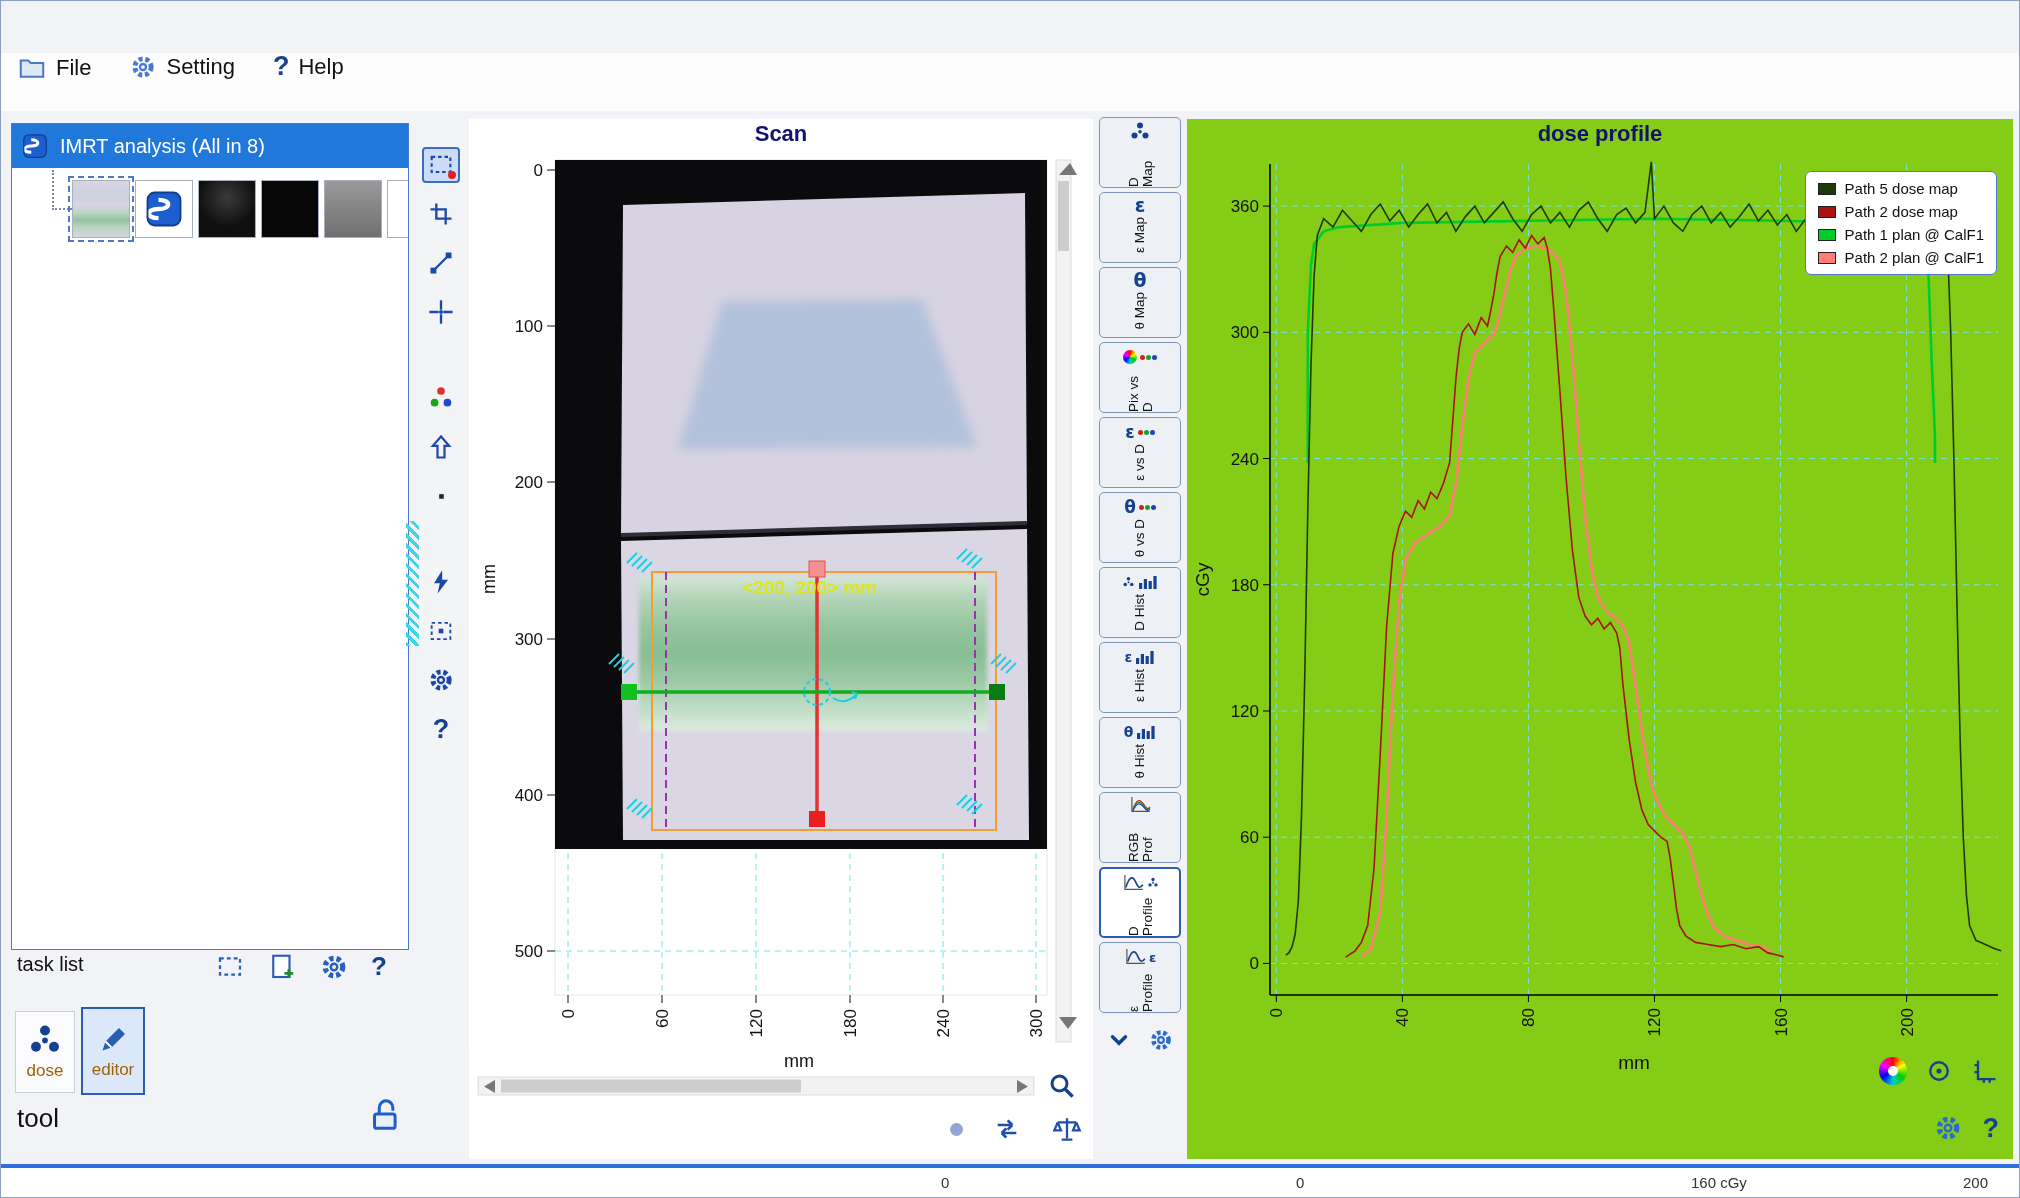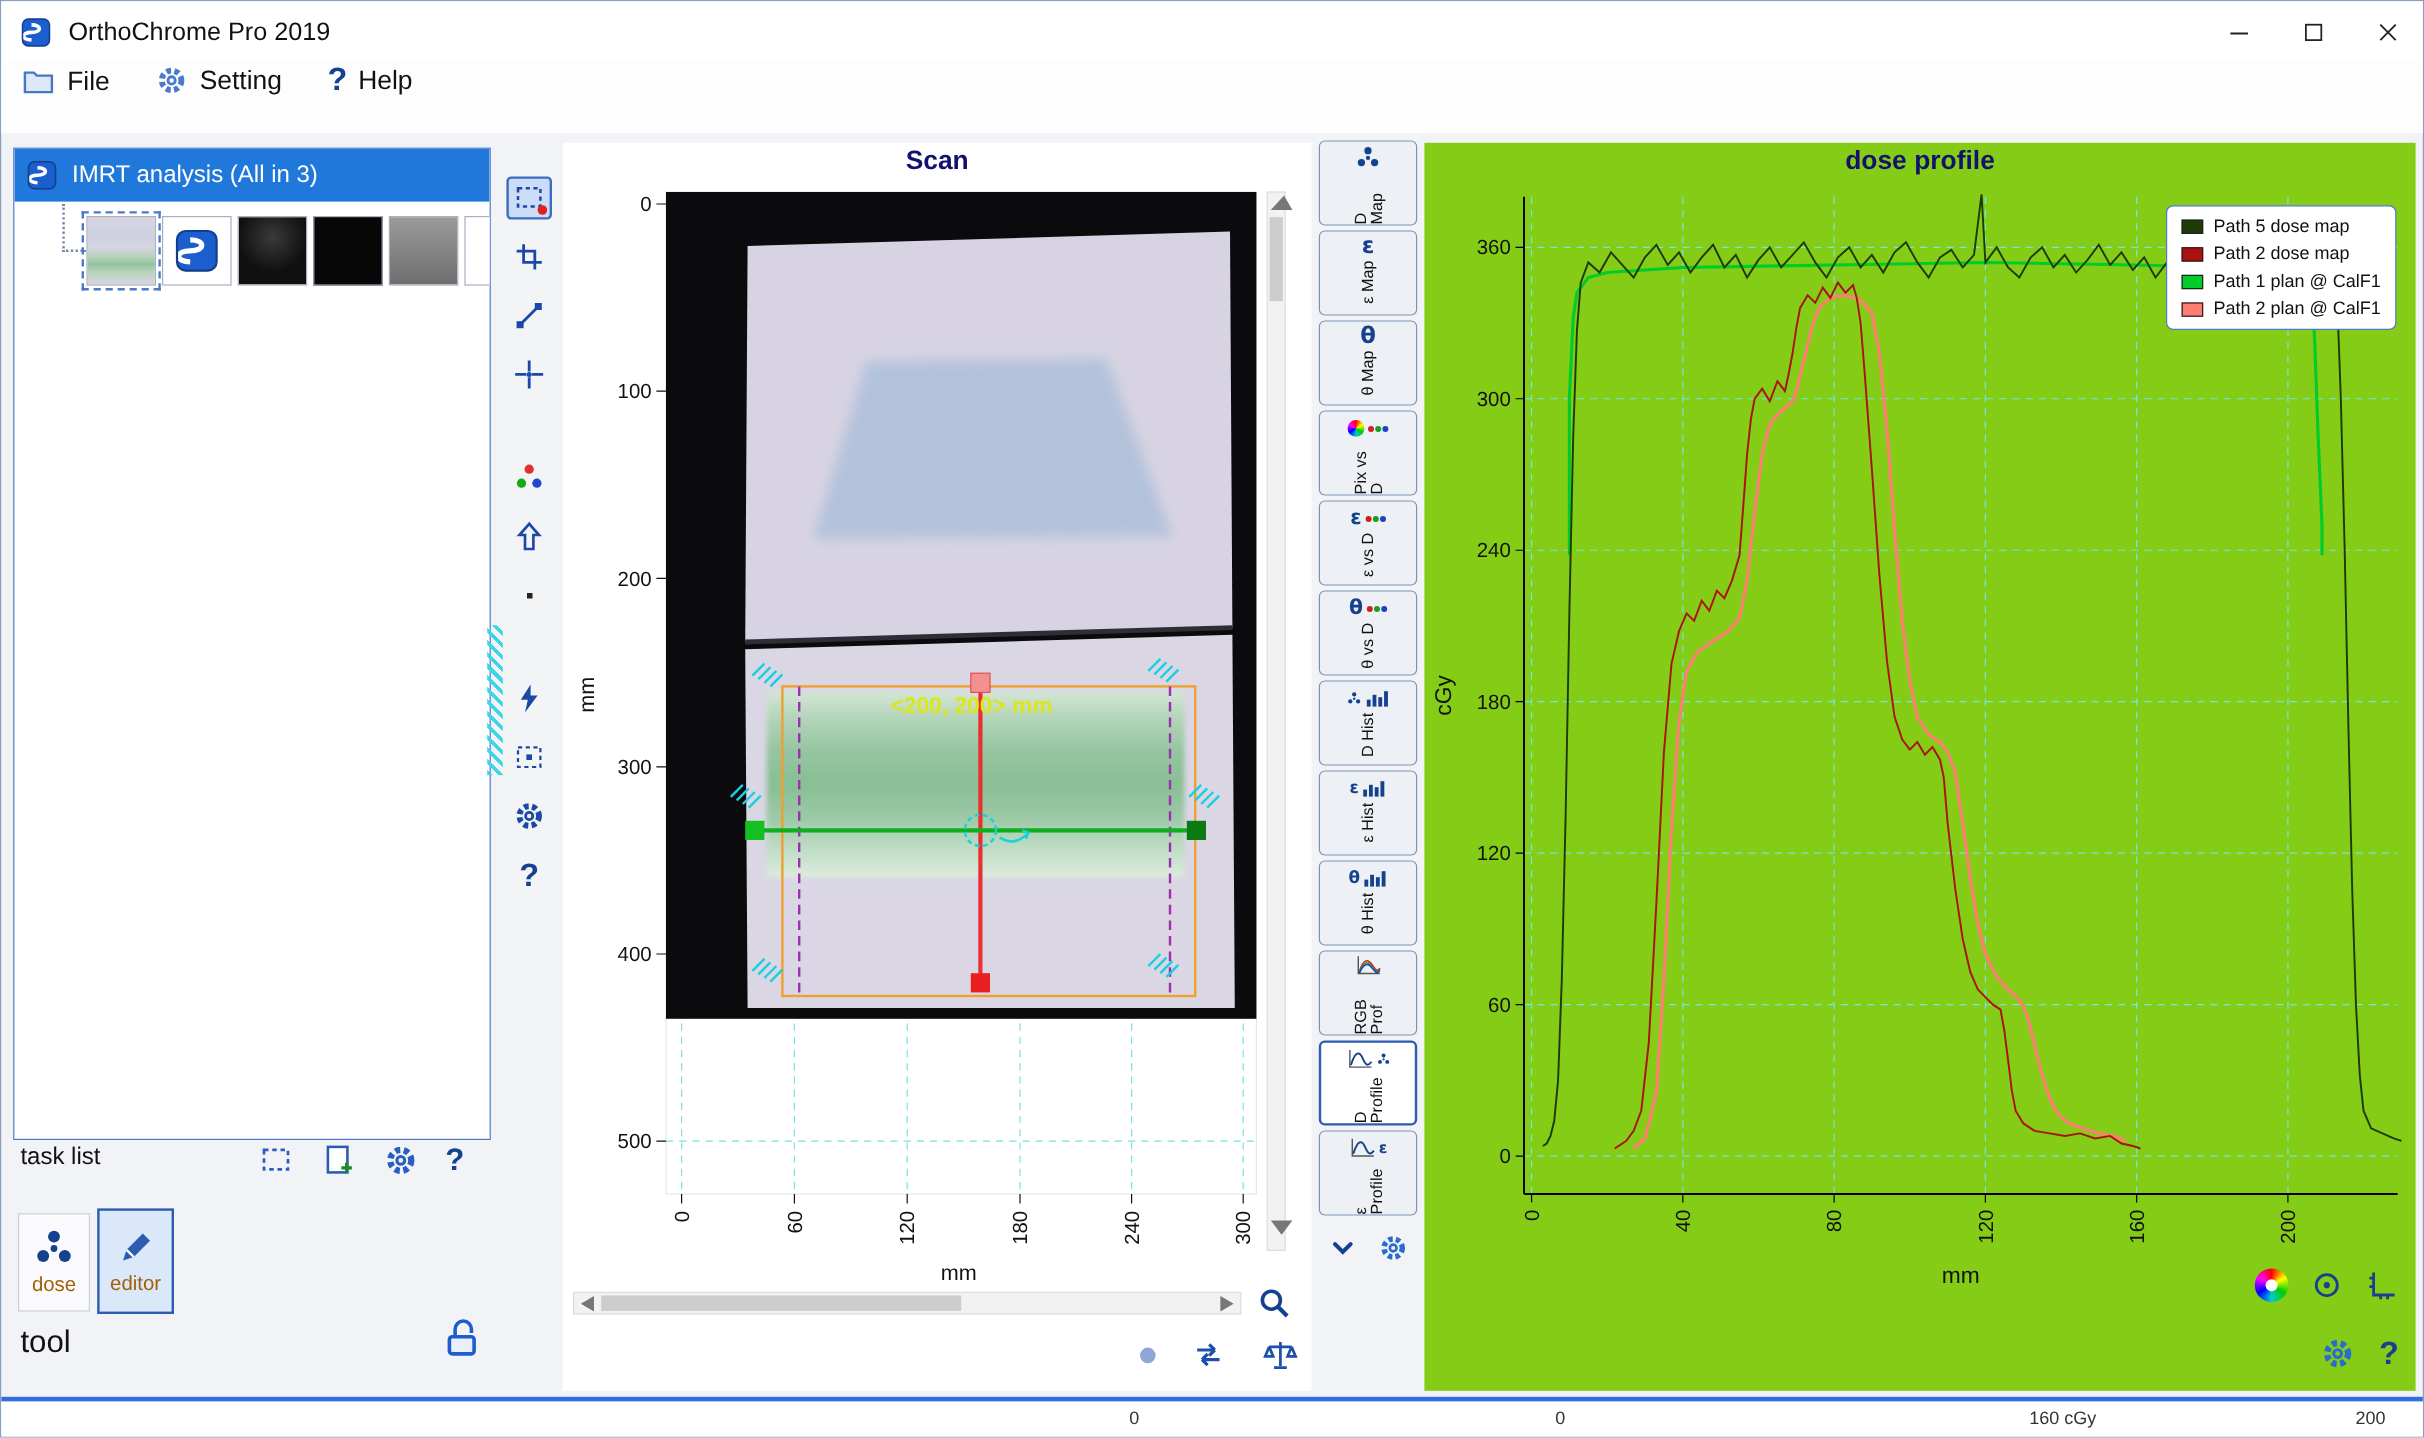--- a/index.html
+++ b/index.html
@@ -189,43 +189,20 @@
     </symbol>
     <symbol id="sym-magnifier" viewBox="0 0 24 24">
       <circle cx="10" cy="10" r="6" fill="none" stroke="currentColor" stroke-width="2.4"></circle>
       <line x1="14.5" y1="14.5" x2="20.5" y2="20.5" stroke="currentColor" stroke-width="2.8"></line>
     </symbol>
   </defs>
 </svg>
 
 <div class="app">
 
-  <div class="titlebar">
-    <svg class="app-icon" viewBox="0 0 24 24">
-        <use href="#sym-page"></use>
-      </svg>
-    <span class="title">OrthoChrome Pro 2019</span>
-    <div class="win-controls">
-      <div class="win-btn">
-        <svg width="22" height="22" viewBox="0 0 24 24">
-            <line x1="4" y1="13" x2="20" y2="13" stroke="#222" stroke-width="1.6"></line>
-          </svg>
-        </div>
-      <div class="win-btn">
-        <svg width="22" height="22" viewBox="0 0 24 24">
-            <rect x="5" y="5" width="14" height="14" fill="none" stroke="#222" stroke-width="1.6"></rect>
-          </svg>
-        </div>
-      <div class="win-btn">
-        <svg width="22" height="22" viewBox="0 0 24 24">
-            <path d="M5 5 L19 19 M19 5 L5 19" stroke="#222" stroke-width="1.7"></path>
-          </svg>
-        </div>
-    </div>
-  </div>
 
   <div class="menubar">
     <div class="menu-item">
       <svg width="30" height="30" viewBox="0 0 24 24">
           <use href="#sym-folder"></use>
         </svg>
       <span>File</span>
     </div>
     <div class="menu-item">
       <svg width="28" height="28" viewBox="0 0 24 24" style="color:#4a7ad0">
@@ -237,21 +214,21 @@
       <span class="q-big">?</span>
       <span>Help</span>
     </div>
   </div>
 
   <div class="task-box">
     <div class="task-row">
       <svg width="30" height="30" viewBox="0 0 24 24">
           <use href="#sym-page"></use>
         </svg>
-      <span>IMRT analysis (All in 3)</span>
+      <span>IMRT analysis (All in 8)</span>
     </div>
     <div class="tree-v"></div>
     <div class="tree-h"></div>
     <div class="thumbs">
       <div class="thumb t-film selected"></div>
       <div class="thumb">
         <svg width="44" height="44" viewBox="0 0 24 24">
             <use href="#sym-page"></use>
           </svg>
         </div>

